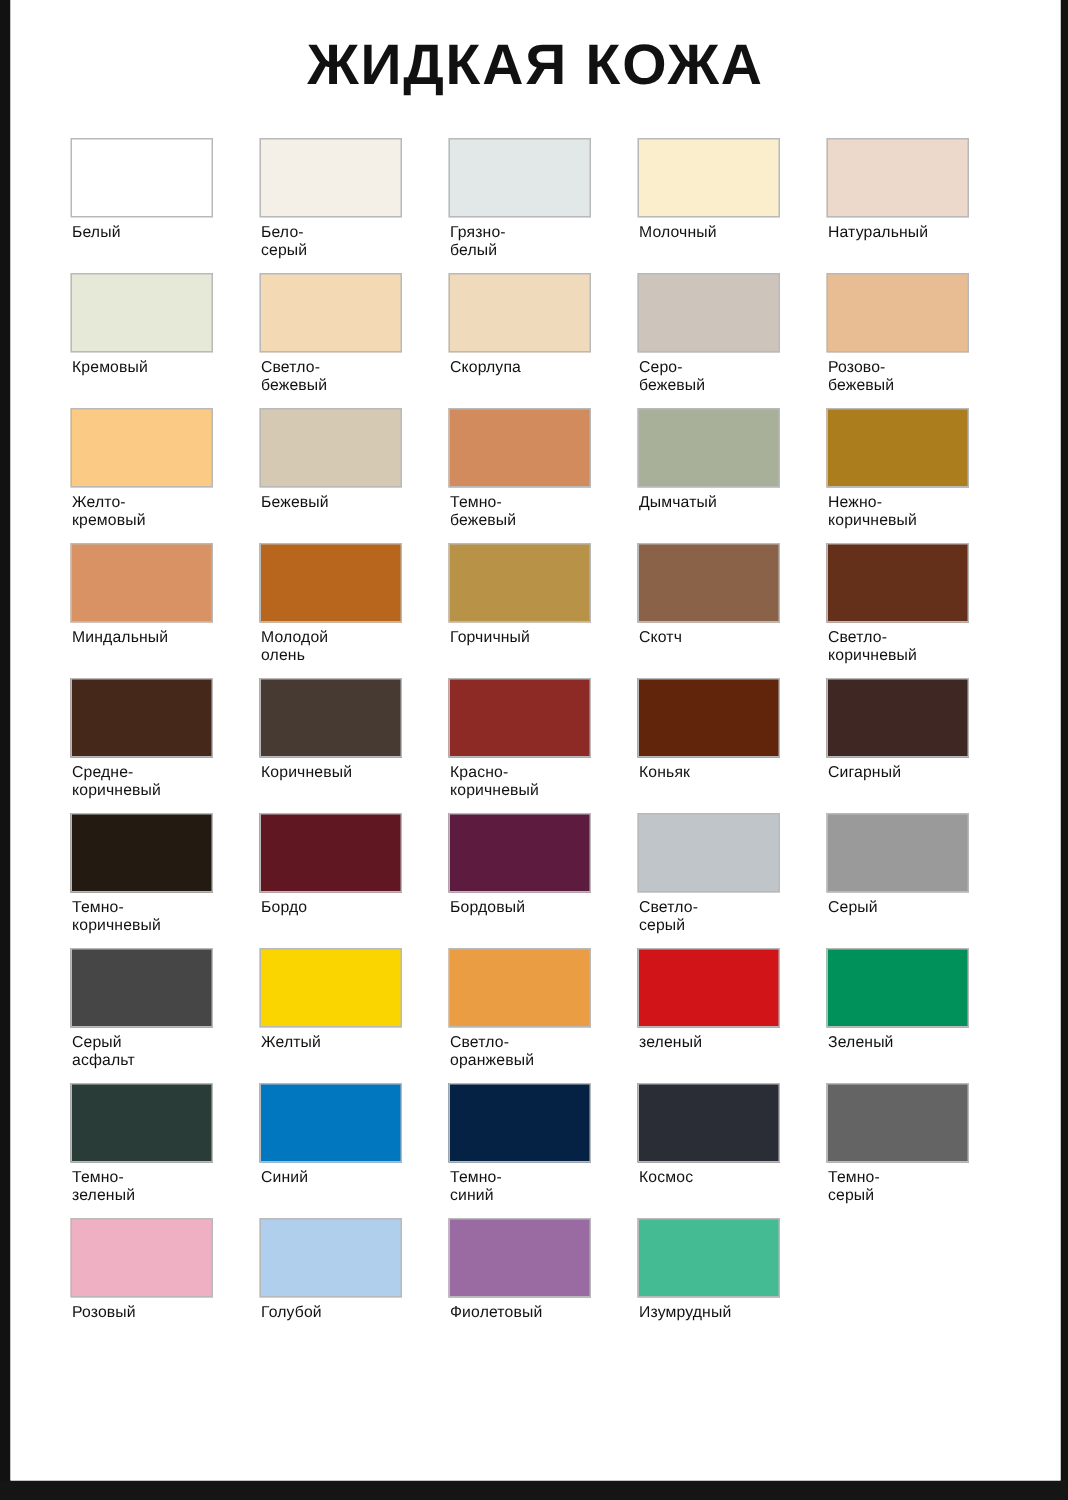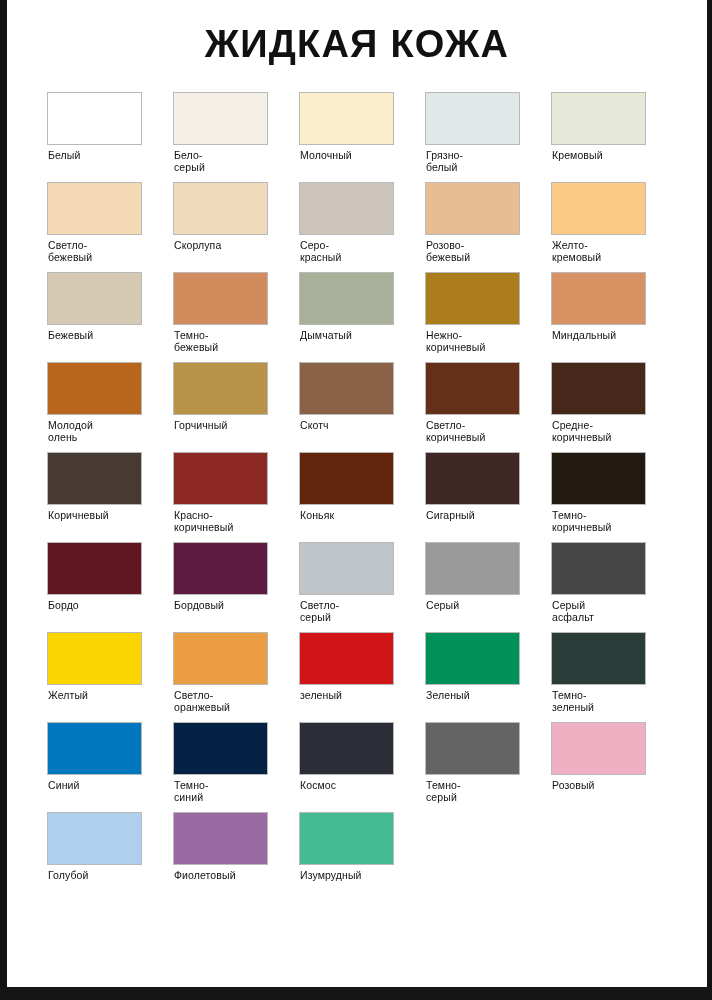--- a/index.html
+++ b/index.html
@@ -107,45 +107,49 @@
         <div class="cell">
           <div class="swatch" style="background: rgb(255, 255, 255);"></div>
           <div class="label">Белый</div>
         </div>
         <div class="cell">
           <div class="swatch" style="background: rgb(244, 239, 231);"></div>
           <div class="label">Бело-
 серый</div>
         </div>
         <div class="cell">
-          <div class="swatch" style="background: rgb(250, 238, 205);"></div>
-          <div class="label">Молочный</div>
-        </div>
-        <div class="cell">
           <div class="swatch" style="background: rgb(226, 231, 231);"></div>
           <div class="label">Грязно-
 белый</div>
         </div>
         <div class="cell">
+          <div class="swatch" style="background: rgb(250, 238, 205);"></div>
+          <div class="label">Молочный</div>
+        </div>
+        <div class="cell">
+          <div class="swatch" style="background: rgb(236, 217, 203);"></div>
+          <div class="label">Натуральный</div>
+        </div>
+        <div class="cell">
           <div class="swatch" style="background: rgb(231, 233, 216);"></div>
           <div class="label">Кремовый</div>
         </div>
         <div class="cell">
           <div class="swatch" style="background: rgb(243, 217, 180);"></div>
           <div class="label">Светло-
 бежевый</div>
         </div>
         <div class="cell">
           <div class="swatch" style="background: rgb(239, 218, 187);"></div>
           <div class="label">Скорлупа</div>
         </div>
         <div class="cell">
           <div class="swatch" style="background: rgb(205, 197, 187);"></div>
           <div class="label">Серо-
-красный</div>
+бежевый</div>
         </div>
         <div class="cell">
           <div class="swatch" style="background: rgb(233, 189, 147);"></div>
           <div class="label">Розово-
 бежевый</div>
         </div>
         <div class="cell">
           <div class="swatch" style="background: rgb(251, 203, 134);"></div>
           <div class="label">Желто-
 кремовый</div>

